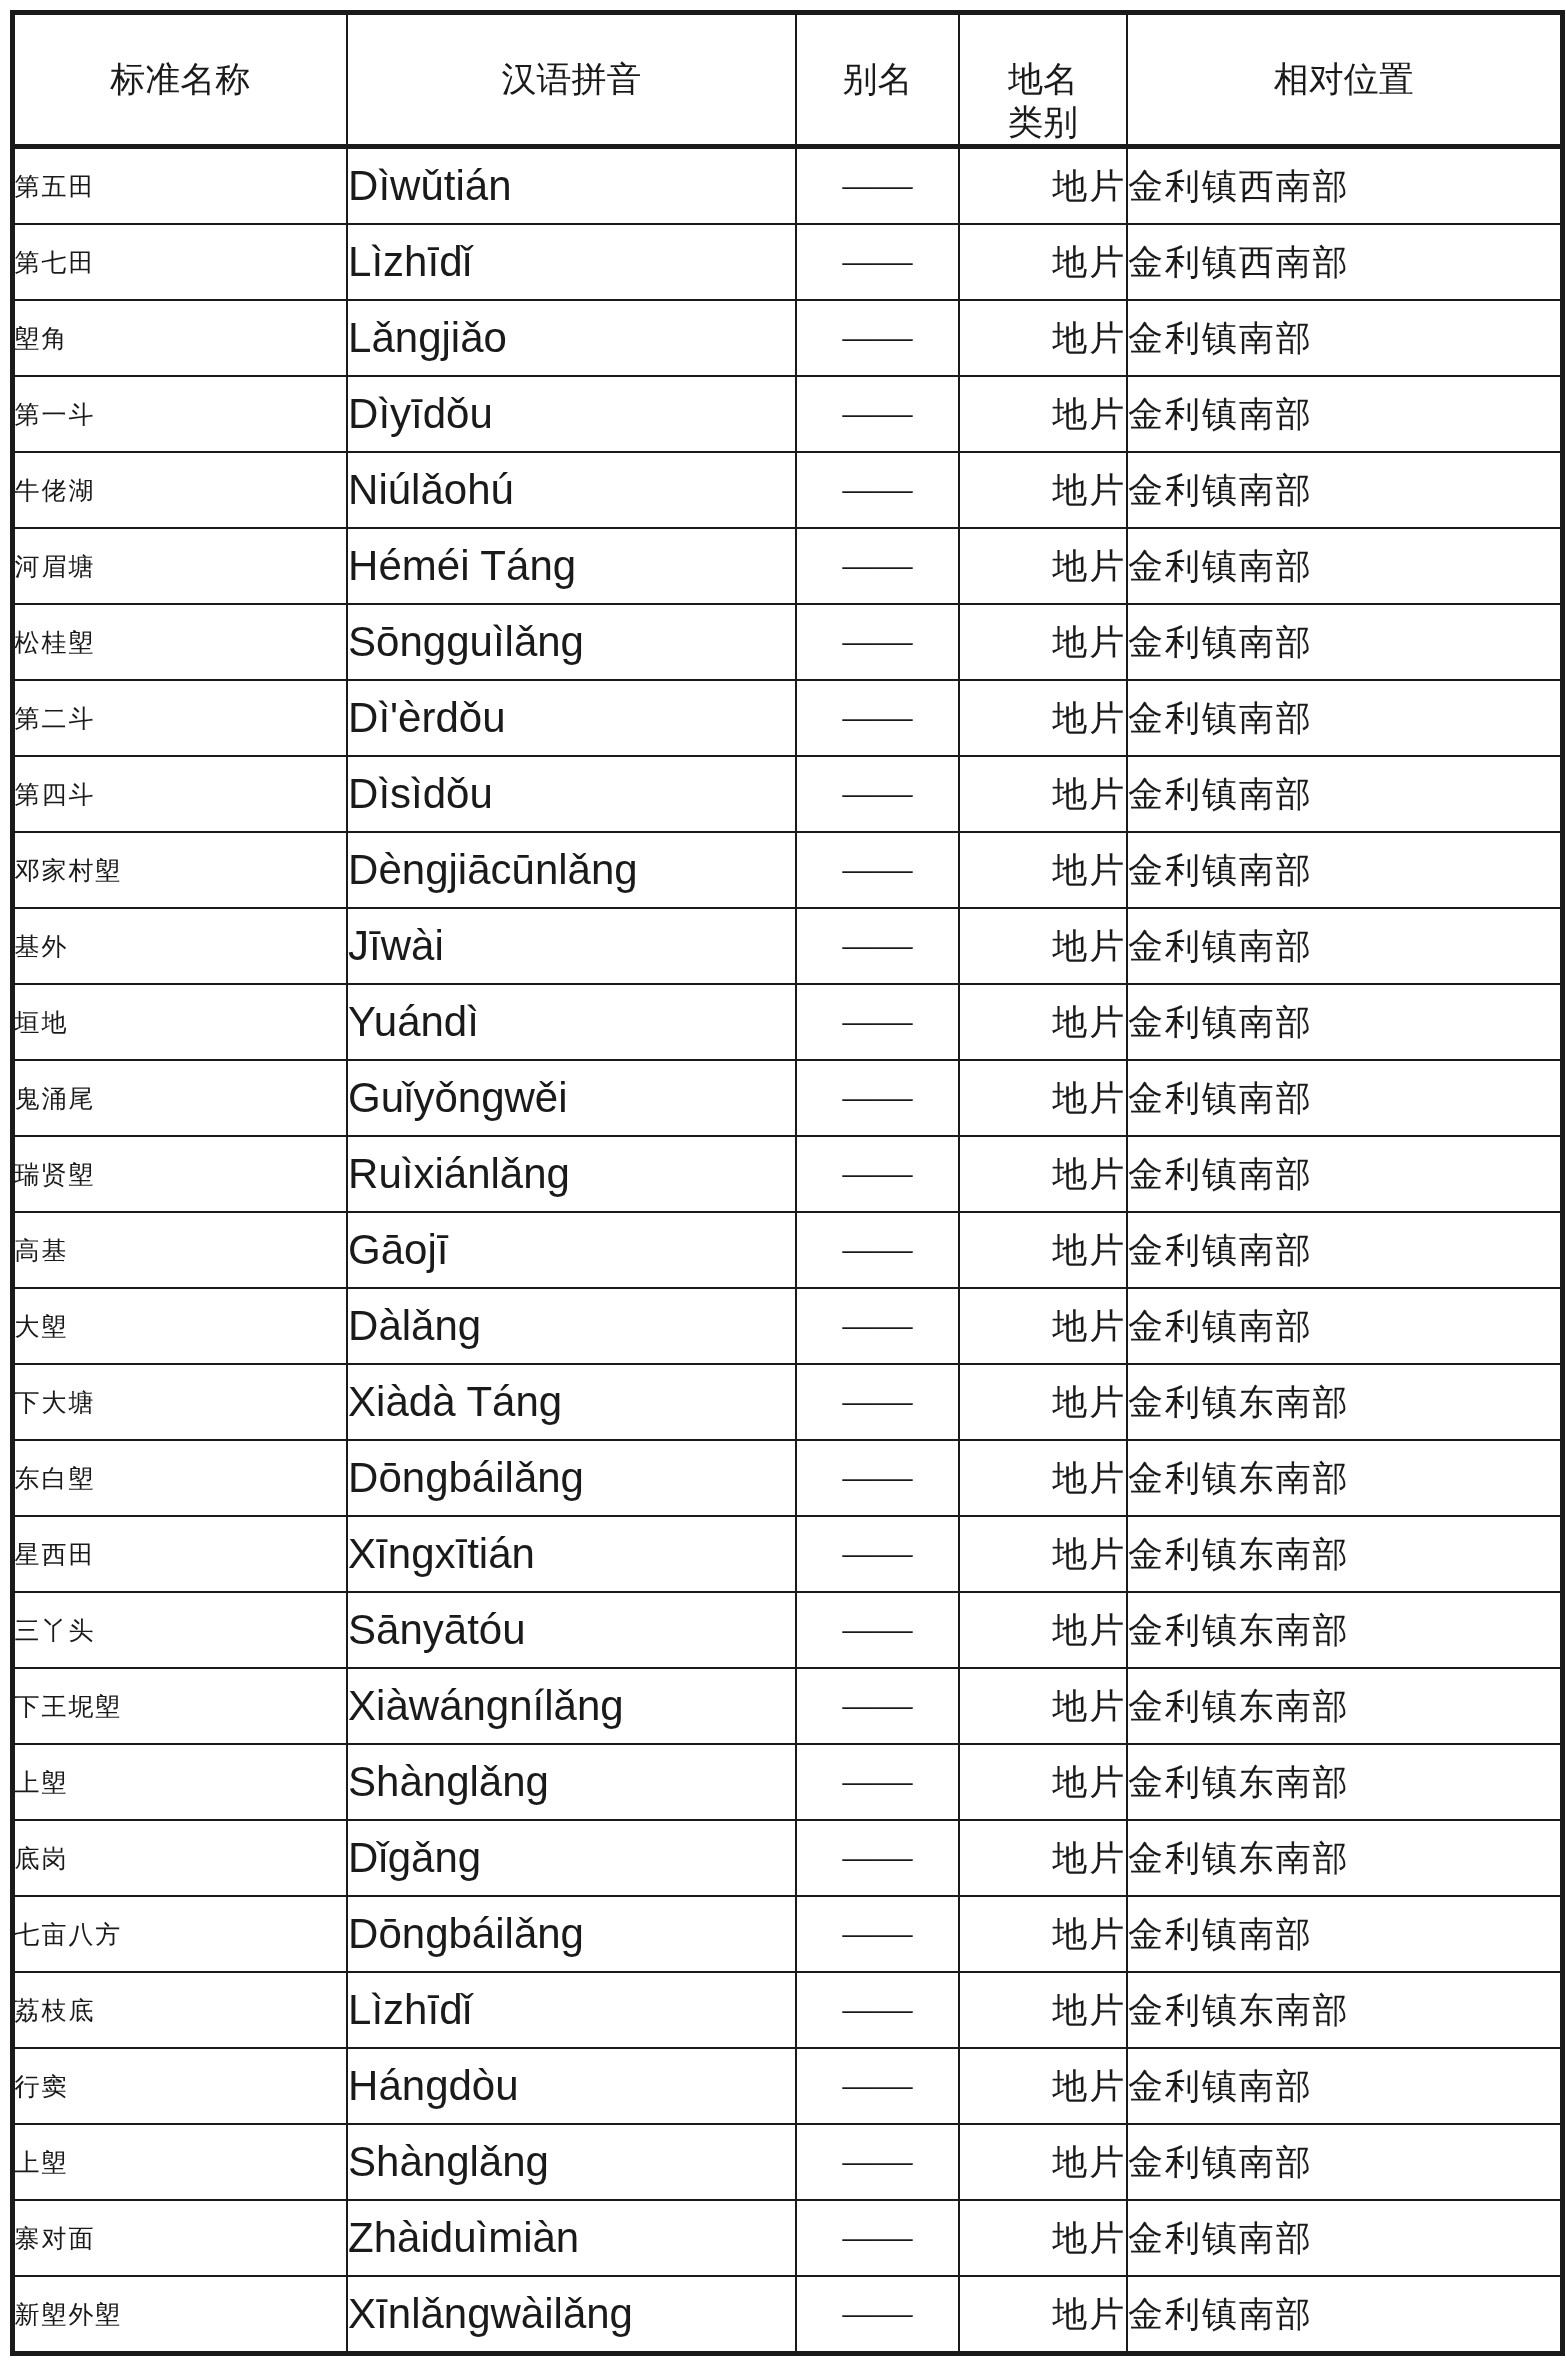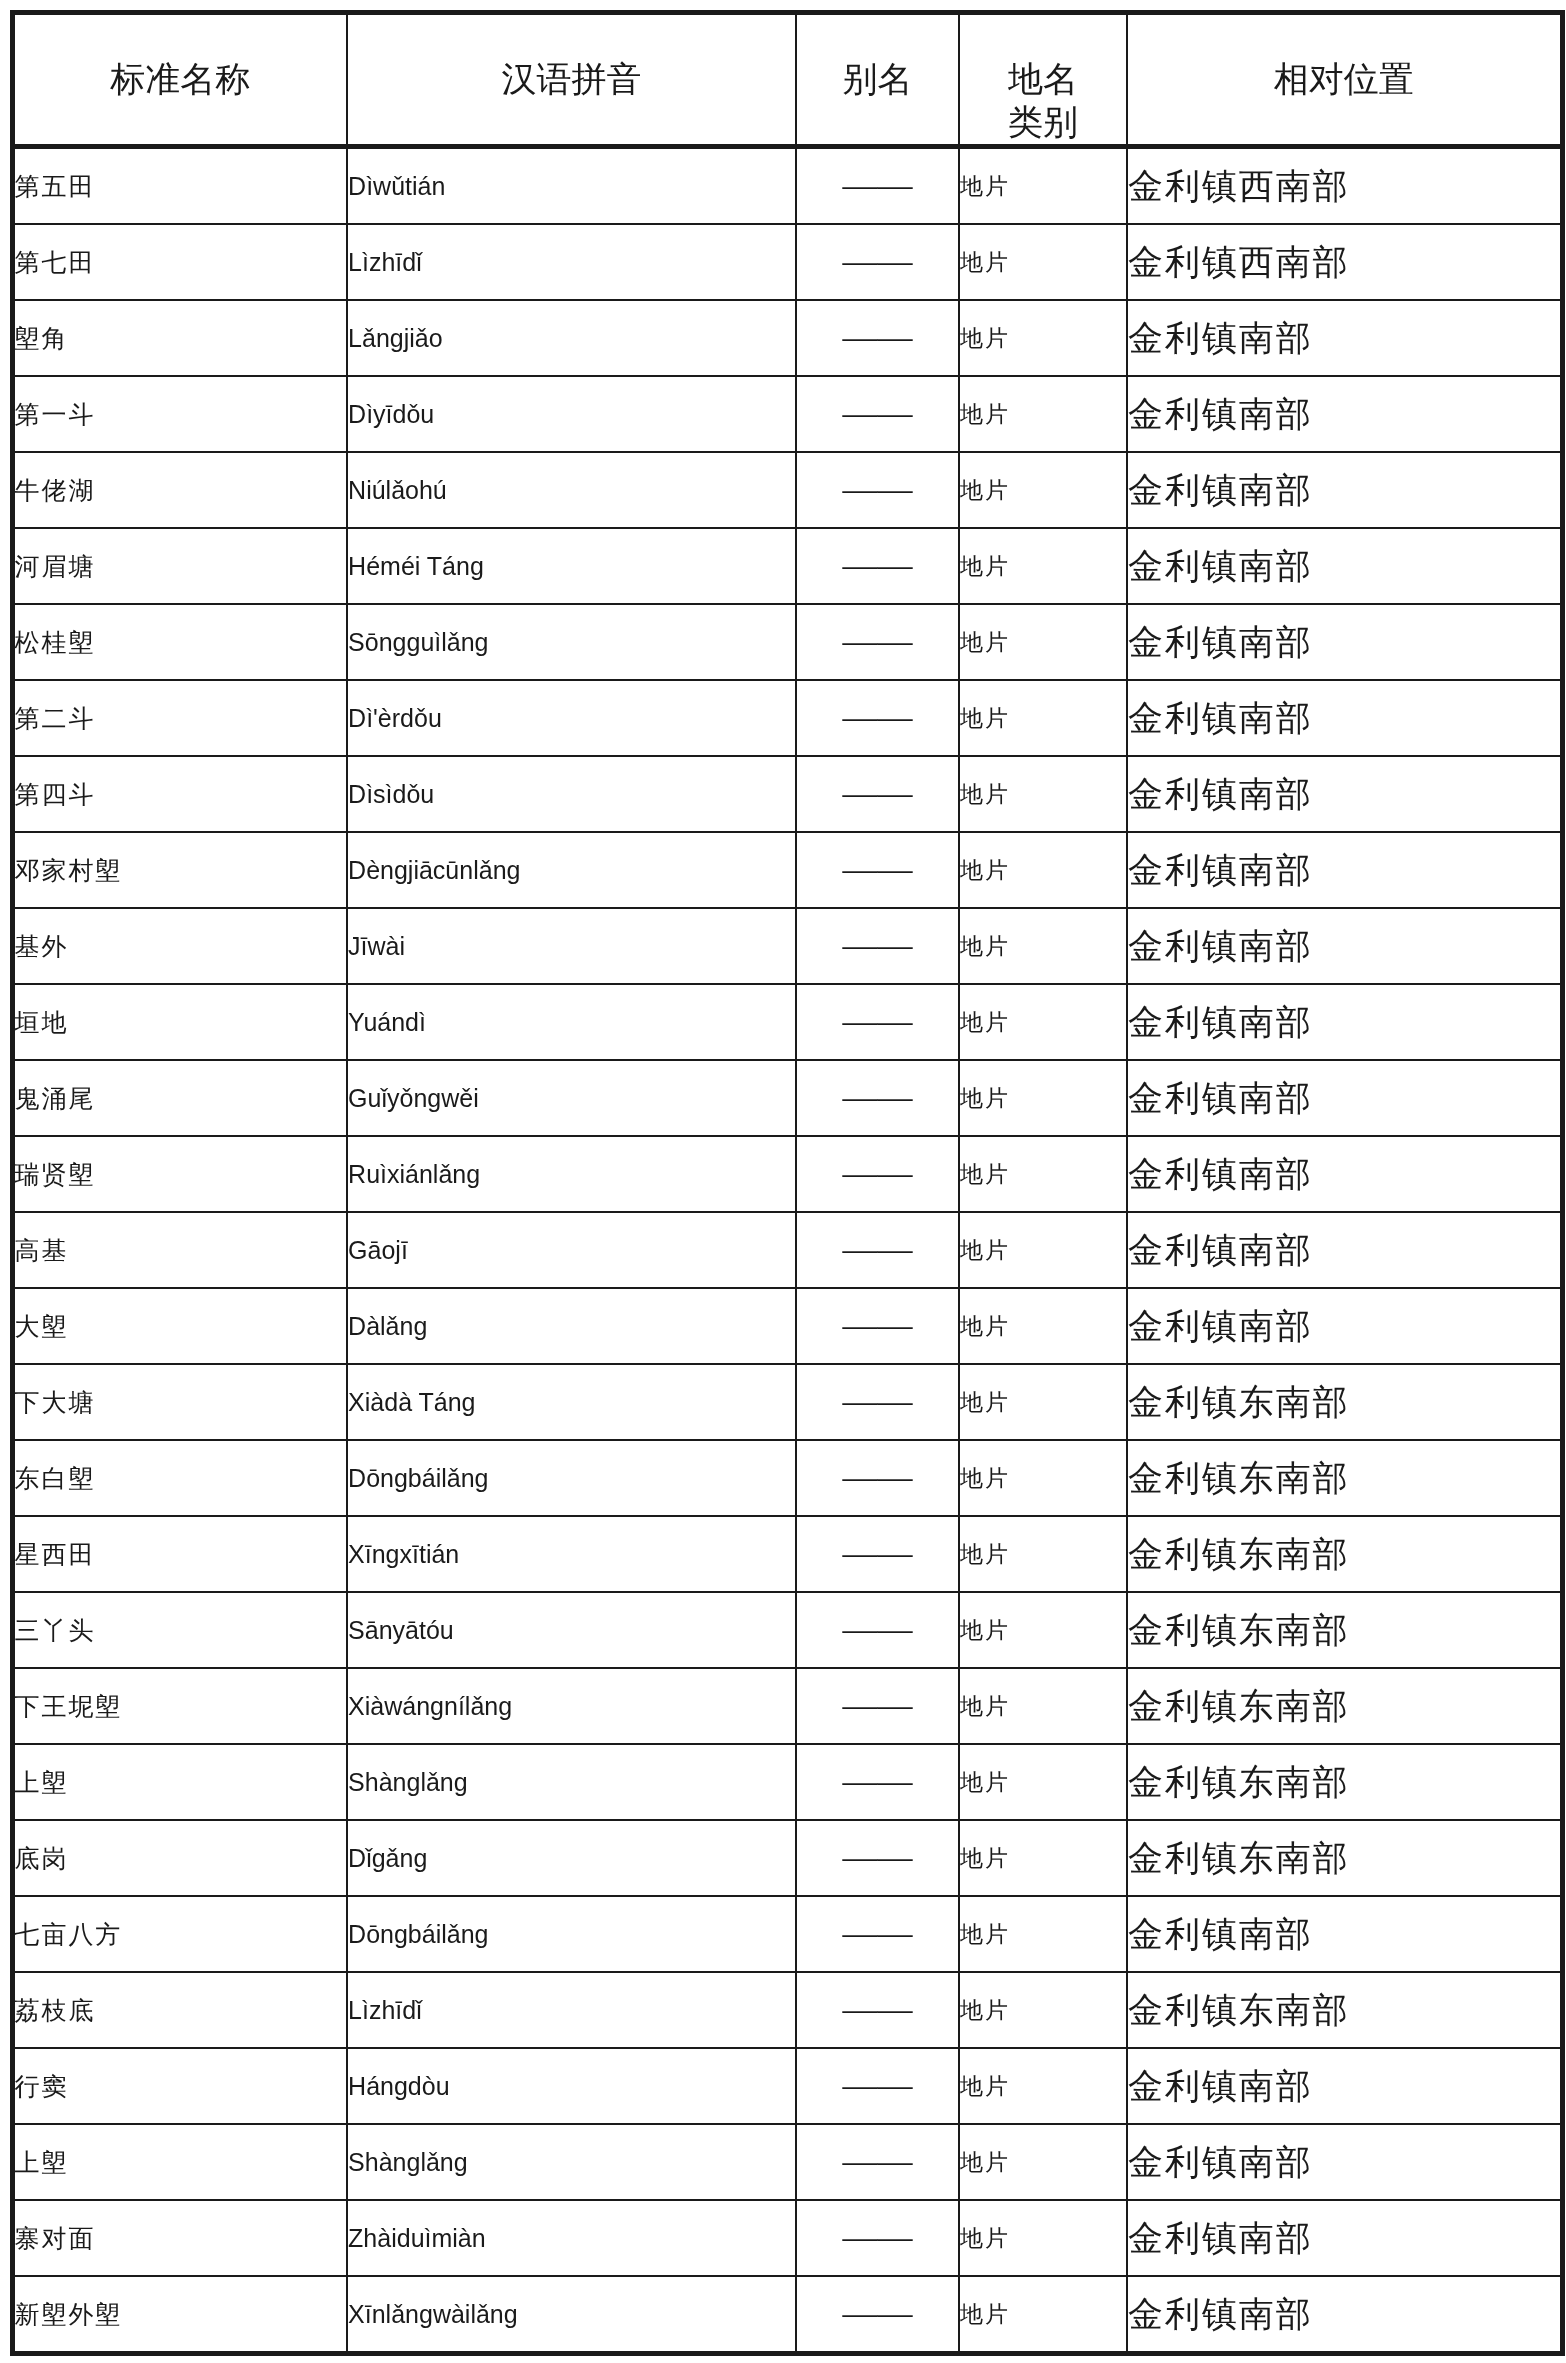--- a/index.html
+++ b/index.html
@@ -60,33 +60,33 @@
   tbody td { height: 74px; vertical-align: middle; }
 
   td.cell-name {
     font-size: 25px;
     text-align: left;
     padding-left: 29px;
     letter-spacing: 1.9px;
   }
   td.cell-pinyin {
     font-family: "Liberation Sans", "DejaVu Sans", sans-serif;
-    font-size: 25px;
+    font-size: 42px;
     text-align: left;
     padding-left: 25px;
   }
   td.cell-alias {
     font-size: 35px;
     text-align: center;
     letter-spacing: 0;
     white-space: nowrap;
   }
   td.cell-category {
-    font-size: 23px;
-    text-align: left;
+    font-size: 35px;
+    text-align: right;
     letter-spacing: 1.9px;
   }
   td.cell-position {
     font-size: 35px;
     text-align: left;
     padding-left: 27px;
     letter-spacing: 1.9px;
   }
 </style>
 </head>

